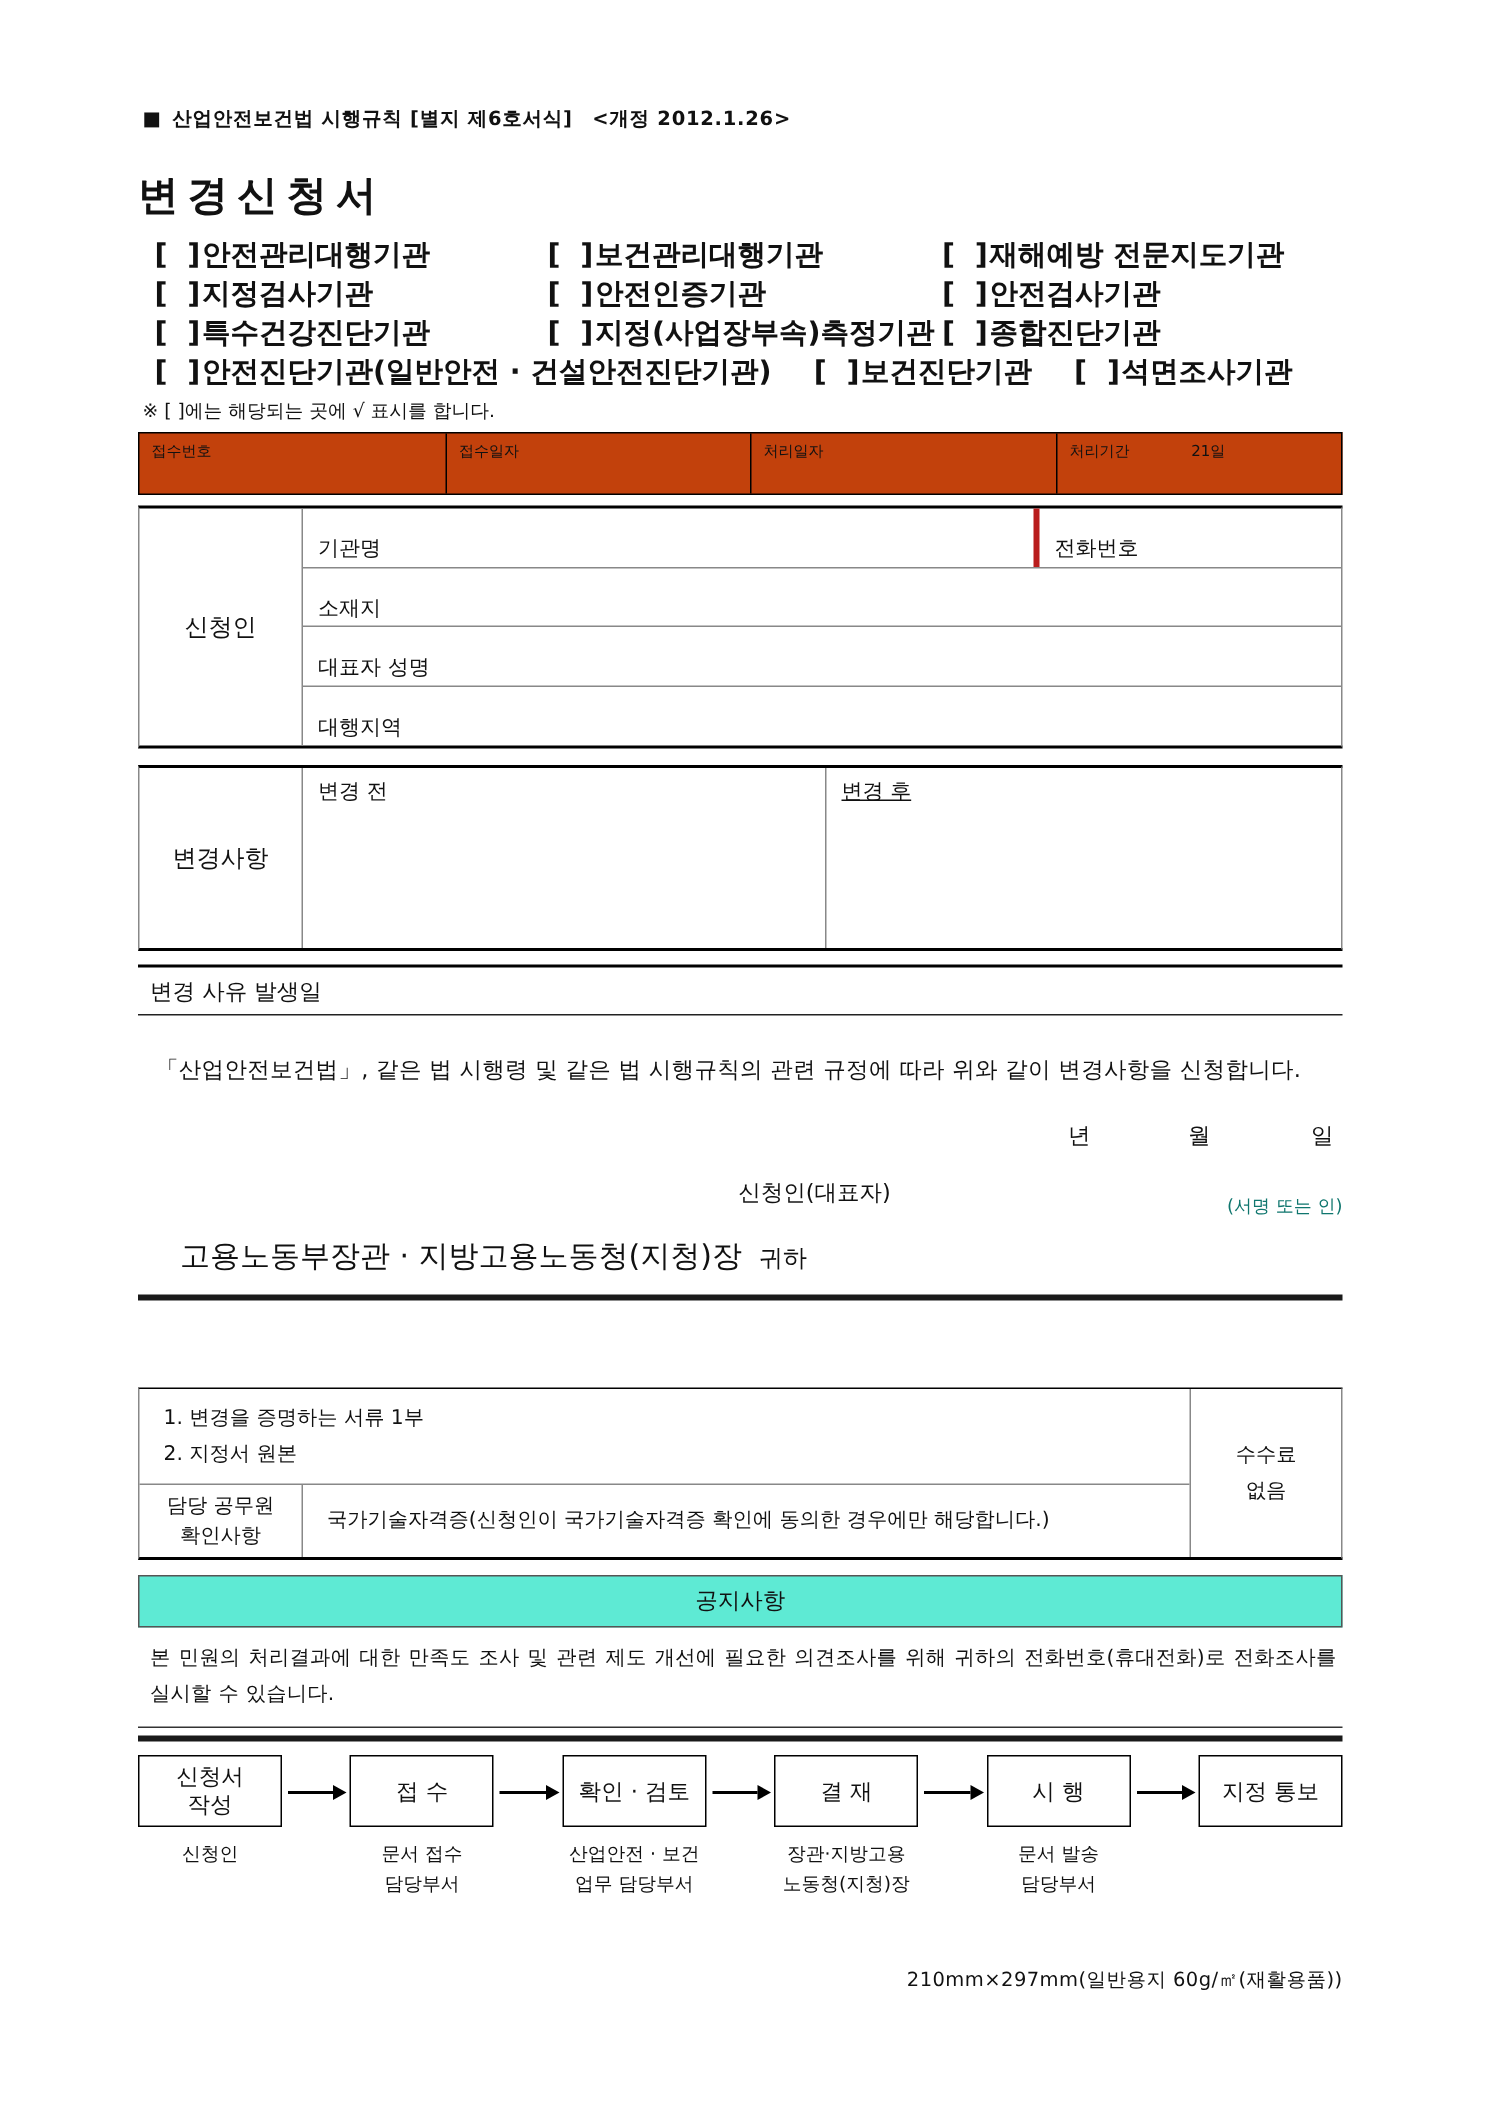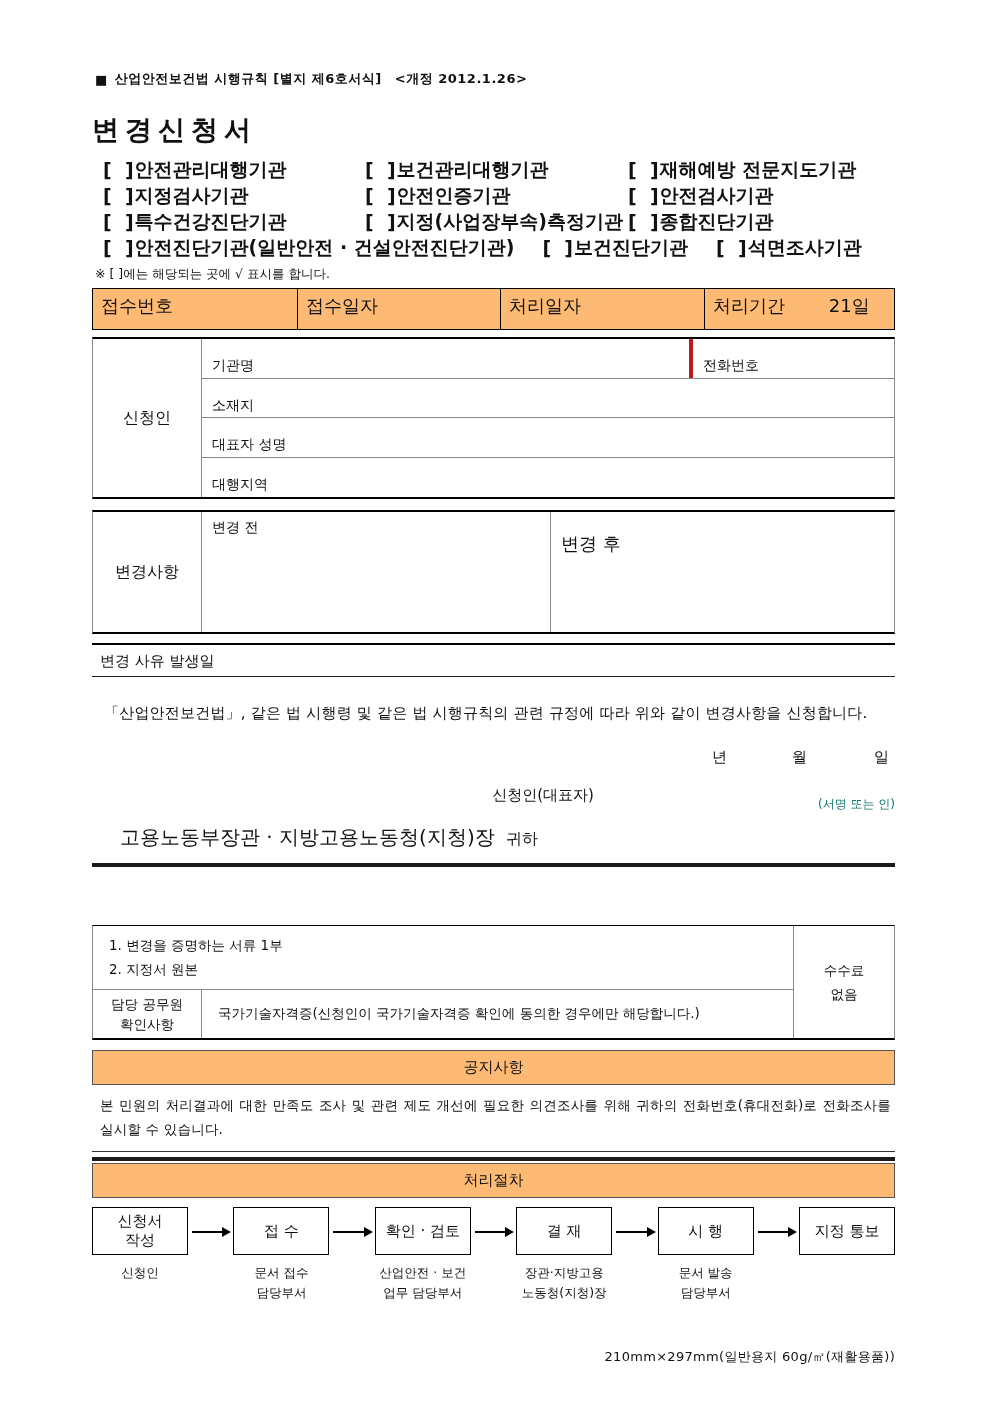--- a/index.html
+++ b/index.html
@@ -18,40 +18,40 @@
   .title { margin-top:24px; font-size:27px; font-weight:bold; letter-spacing:6px; }
 
   
   .org-grid { margin-top:9px; padding-left:11px; display:grid; grid-template-columns:262px 263px auto; }
   .org-row4 { padding-left:11px; display:flex; column-gap:28px; }
   .org-item { height:26px; display:flex; align-items:center; font-weight:bold; font-size:19px; white-space:nowrap; }
   .bracket { white-space:pre; margin-right:1px; font-weight:bold; }
   .check-note { margin-top:5px; padding-left:3px; font-size:12.5px; }
 
   
-  .receipt { margin-top:5px; display:flex; height:42px; background:#fdba74; border:1px solid #000; box-sizing:border-box; font-size:18px; }
+  .receipt { margin-top:5px; display:flex; height:42px; background:#c2410c; border:1px solid #000; box-sizing:border-box; font-size:10px; }
   .receipt .cell { box-sizing:border-box; border-right:1px solid #000; padding:5px 0 0 8px; }
   .receipt .c1 { width:205px; } .receipt .c2 { width:203px; } .receipt .c3 { width:204px; }
   .receipt .c4 { flex:1; border-right:none; }
   .period-value { margin-left:38px; }
 
   
   .applicant { margin-top:7px; display:flex; border-top:2px solid #000; border-bottom:2px solid #000; border-left:1px solid #888; border-right:1px solid #888; }
   .label-col { width:108px; border-right:1px solid #888; display:flex; align-items:center; justify-content:center; font-size:16px; text-align:center; }
   .applicant .rows { flex:1; display:flex; flex-direction:column; }
   .applicant .row { display:flex; box-sizing:border-box; border-bottom:1px solid #888; }
   .applicant .r1 { height:40px; } .applicant .r2 { height:39px; } .applicant .r3 { height:40px; }
   .applicant .r4 { height:39px; border-bottom:none; }
   .field { flex:1; padding:18px 0 0 10px; font-size:14px; box-sizing:border-box; }
   .phone-cell { flex:none; width:205px; border-left:4px solid #b91c1c; }
 
   
   .changes { margin-top:11px; display:flex; height:120px; border-top:2px solid #000; border-bottom:2px solid #000; border-left:1px solid #888; border-right:1px solid #888; box-sizing:content-box; }
   .before-cell { width:349px; border-right:1px solid #888; padding:7px 0 0 10px; font-size:14px; box-sizing:border-box; }
-  .after-cell { flex:1; padding:20px 0 0 10px; font-size:18px; box-sizing:border-box; }
+  .after-cell { flex:1; padding:7px 0 0 10px; font-size:14px; box-sizing:border-box;text-decoration:underline; }
 
   
   .reason { margin-top:9px; height:34px; border-top:2px solid #000; border-bottom:1px solid #222; box-sizing:border-box; padding:7px 0 0 8px; font-size:15px; }
 
   
   .declaration { margin-top:27px; padding-left:12px; font-size:15px; letter-spacing:0.2px; }
   .date-line { position:relative; height:20px; margin-top:25px; font-size:15px; }
   .date-line .y { position:absolute; left:620px; } .date-line .m { position:absolute; left:700px; } .date-line .d { position:absolute; left:782px; }
   .signer-line { position:relative; height:24px; margin-top:18px; font-size:15px; }
   .signer { position:absolute; left:451px; transform:translateX(-50%); }
@@ -65,21 +65,21 @@
   .attach .left { flex:1; display:flex; flex-direction:column; }
   .attach .arow1 { display:flex; height:64px; border-bottom:1px solid #888; box-sizing:border-box; }
   .attach .arow2 { display:flex; height:48px; box-sizing:border-box; }
   .attach .alabel { width:108px; border-right:1px solid #888; display:flex; align-items:center; justify-content:center; font-size:13.5px; text-align:center; white-space:pre-line; line-height:1.5; }
   .attach .acontent { flex:1; padding:8px 0 0 16px; font-size:13.5px; line-height:1.75; }
   .attach .acontent.mid { display:flex; align-items:center; padding-top:0; }
   .fee-col { width:100px; border-left:1px solid #888; display:flex; align-items:center; justify-content:center; text-align:center; font-size:13.5px; line-height:1.8; white-space:pre-line; }
 
   
   .notice { margin-top:10px; }
-  .bar { height:35px; background:#fdba74; border:1px solid #555; box-sizing:border-box; display:flex; align-items:center; justify-content:center; font-size:15px; }
+  .bar { height:35px; background:#5eead4; border:1px solid #555; box-sizing:border-box; display:flex; align-items:center; justify-content:center; font-size:15px; }
   .notice-body { padding:9px 4px 10px 8px; font-size:13.5px; line-height:1.75; border-bottom:1px solid #333; text-align:justify; letter-spacing:0.2px; }
 
   
   .procedure-rule { margin-top:5px; height:4px; background:#1a1a1a; }
   .procedure-bar { margin-top:2px; }
 
   
   .flow { margin-top:9px; display:flex; align-items:flex-start; }
   .flow-step { width:96px; flex:none; }
   .flow-box { height:48px; border:1px solid #000; box-sizing:border-box; display:flex; align-items:center; justify-content:center; text-align:center; font-size:15px; white-space:pre-line; line-height:1.3; background:#fff; }
@@ -239,23 +239,20 @@
   </div>
 
   <div class="notice">
     <div class="bar">
         <span>공지사항</span>
       </div>
     <div class="notice-body">본 민원의 처리결과에 대한 만족도 조사 및 관련 제도 개선에 필요한 의견조사를 위해 귀하의 전화번호(휴대전화)로 전화조사를 실시할 수 있습니다.</div>
   </div>
 
   <div class="procedure-rule"></div>
-  <div class="bar procedure-bar">
-      <span>처리절차</span>
-    </div>
 
   <div class="flow">
     <div class="flow-step">
       <div class="flow-box">신청서
 작성</div>
       <div class="flow-caption">신청인</div>
     </div>
     <div class="flow-arrow"></div>
     <div class="flow-step">
       <div class="flow-box">접 수</div>

